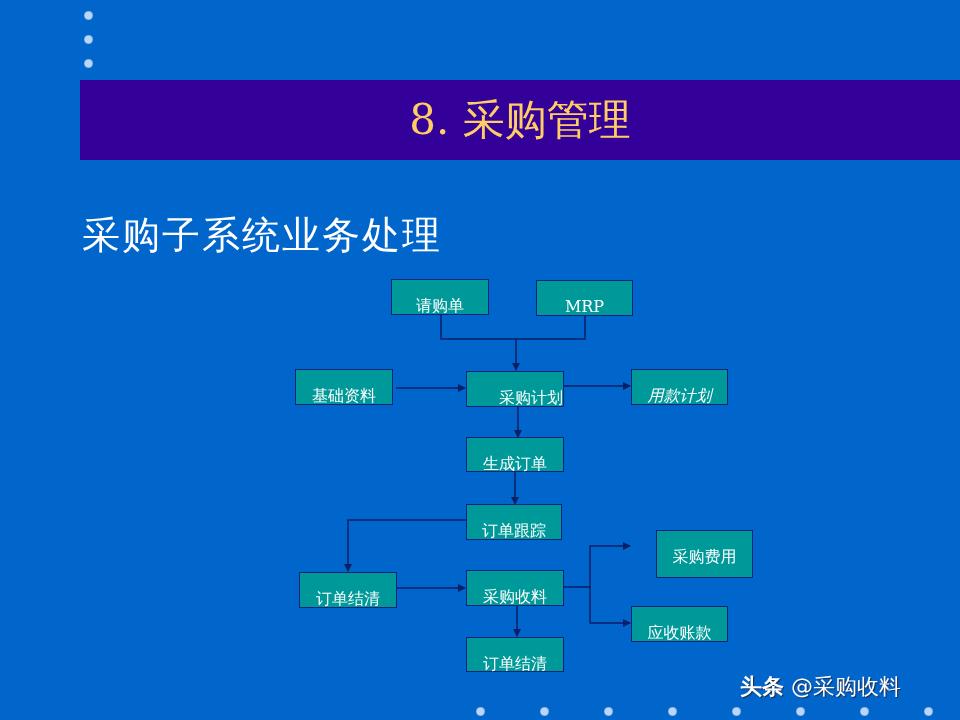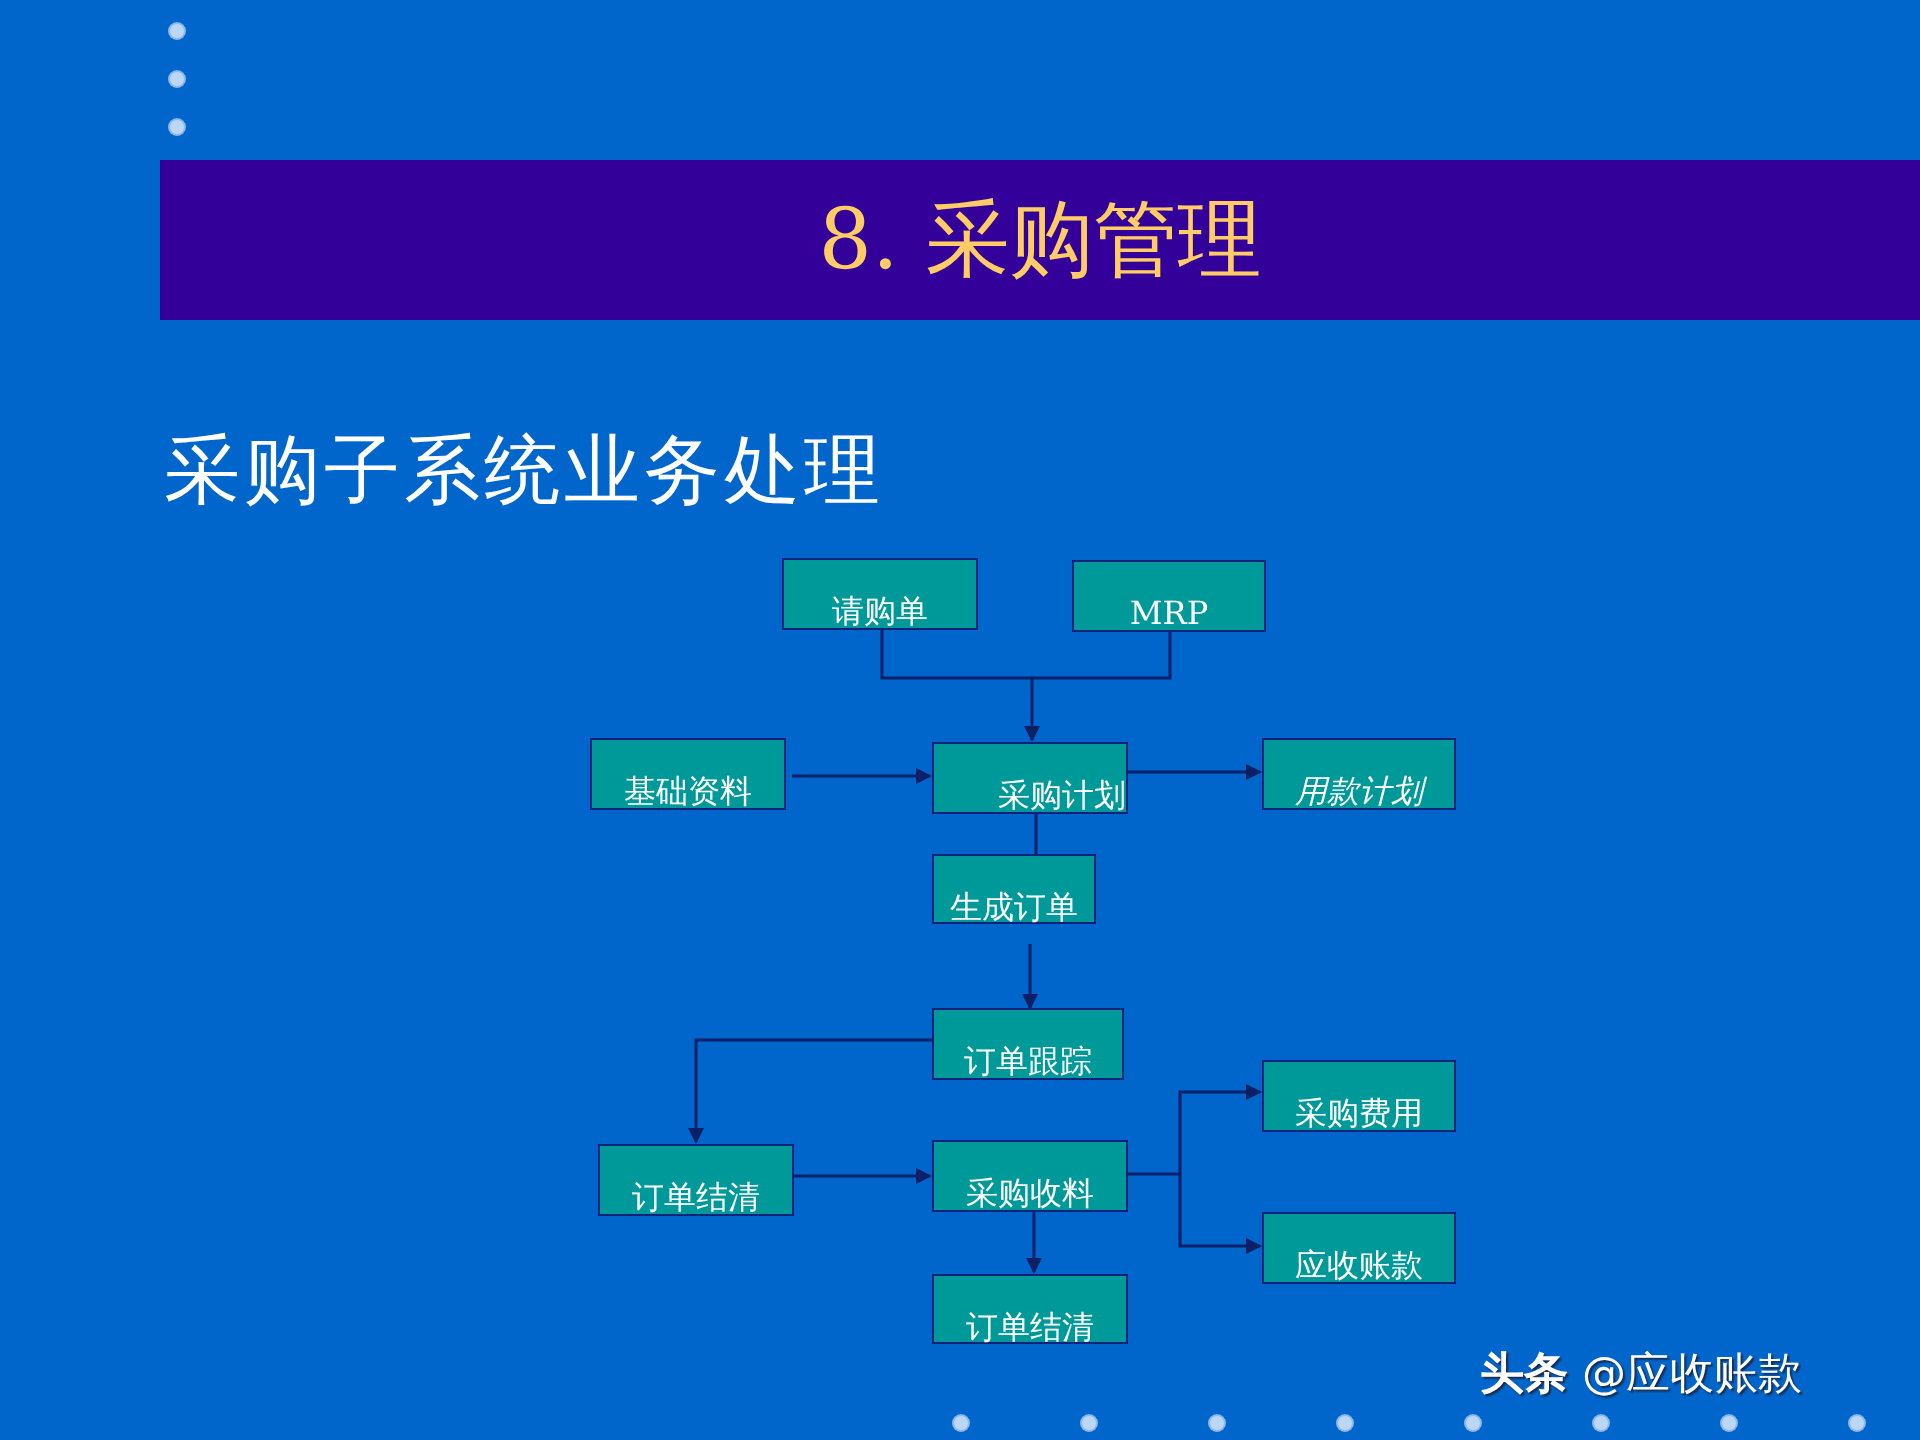--- a/index.html
+++ b/index.html
@@ -92,24 +92,24 @@
 
     <line x1="517" y1="606" x2="517" y2="636" marker-end="url(#arr)"></line>
   </g>
 </svg>
 
 <div class="node" style="left:391px;top:279px;width:98px;height:36px;">请购单</div>
 <div class="node latin" style="left:536px;top:280px;width:97px;height:36px;">MRP</div>
 <div class="node" style="left:295px;top:369px;width:98px;height:36px;">基础资料</div>
 <div class="node" style="left:466px;top:371px;width:98px;height:36px;text-align:right;">采购计划</div>
 <div class="node" style="left:631px;top:369px;width:97px;height:36px;font-style:italic;">用款计划</div>
-<div class="node" style="left:466px;top:427px;width:82px;height:35px;">生成订单</div>
+<div class="node" style="left:466px;top:437px;width:98px;height:35px;">生成订单</div>
 <div class="node" style="left:466px;top:504px;width:96px;height:36px;">订单跟踪</div>
 <div class="node" style="left:299px;top:572px;width:98px;height:36px;">订单结清</div>
 <div class="node" style="left:466px;top:570px;width:98px;height:36px;">采购收料</div>
-<div class="node" style="left:631px;top:530px;width:97px;height:36px;">采购费用</div>
+<div class="node" style="left:656px;top:530px;width:97px;height:48px;">采购费用</div>
 <div class="node" style="left:631px;top:606px;width:97px;height:36px;">应收账款</div>
 <div class="node" style="left:466px;top:637px;width:98px;height:35px;">订单结清</div>
 
 <div class="watermark">
   <b>头条</b>
-  <span>@应收账款</span>
+  <span>@采购收料</span>
 </div>
 
 </body></html>

